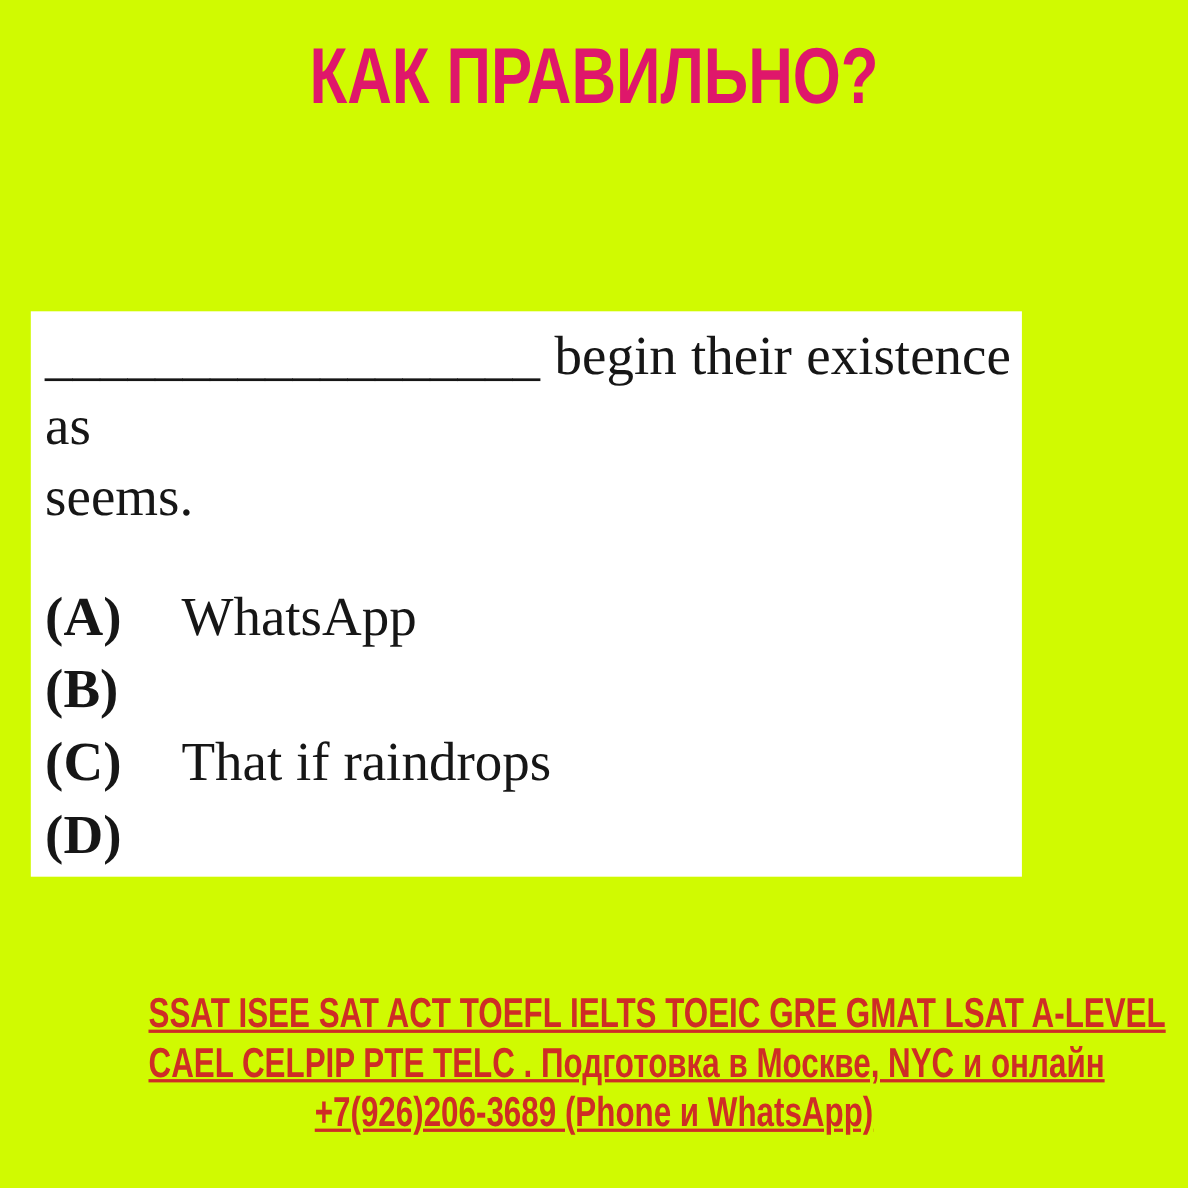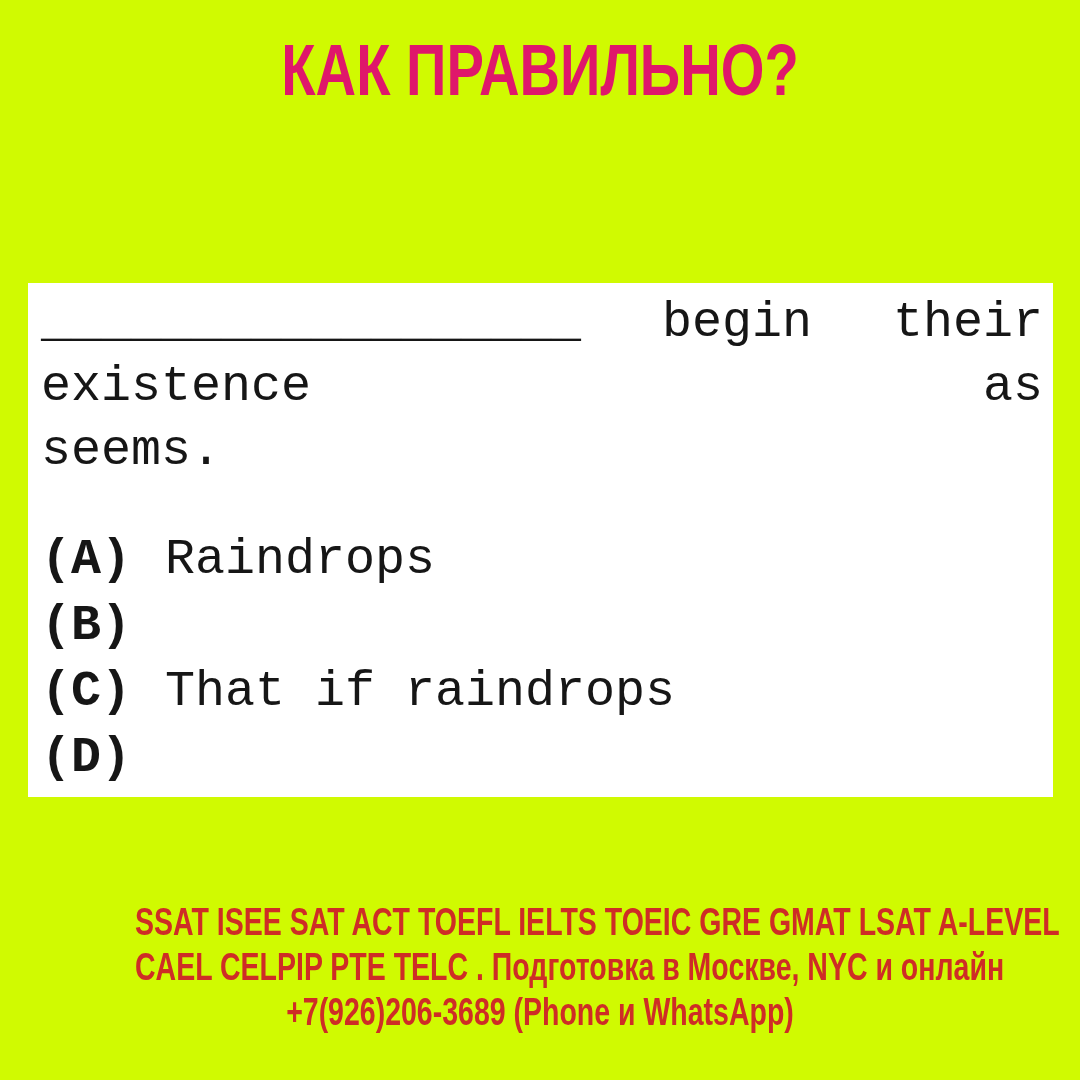--- a/index.html
+++ b/index.html
@@ -23,25 +23,25 @@
     font-weight: 700;
     color: #DF176B;
     transform: scaleX(0.78);
     white-space: nowrap;
   }
 
   
   .qcard {
     position: absolute;
     left: 28px; top: 283px;
-    width: 1025px; height: 514px;
+    width: 901px; height: 514px;
     background: #FFFFFF;
     box-sizing: border-box;
     padding: 8px 10px 0 13px;
-    font-family: Liberation Mono, monospace;
+    font-family: Liberation Serif, serif;
     color: #161616;
   }
   .qline {
     font-size: 50px;
     line-height: 64px;
     white-space: nowrap;
   }
   .qline.just {
     white-space: normal;
     text-align: justify;
@@ -59,20 +59,21 @@
     font-weight: 700;
   }
 
   
   .footer {
     position: absolute;
     top: 900px; left: 0;
     width: 1080px;
     text-align: center;
     color: #CE2D26;
+    text-decoration: underline;
   }
   .fline {
     font-size: 38px;
     line-height: 45px;
     font-weight: 700;
     transform: scaleX(0.75);
     white-space: nowrap;
   }
 </style>
 </head>
@@ -82,21 +83,21 @@
 
   <h1 class="title">КАК ПРАВИЛЬНО?</h1>
 
   <div class="qcard">
     <div class="qline just">__________________ begin their existence as</div>
     <div class="qline">seems.</div>
 
     <div class="options">
       <div class="opt">
         <span class="letter">(A)</span>
-        <span class="otext">Raindrops</span>
+        <span class="otext">WhatsApp</span>
       </div>
       <div class="opt">
         <span class="letter">(B)</span>
       </div>
       <div class="opt">
         <span class="letter">(C)</span>
         <span class="otext">That if raindrops</span>
       </div>
       <div class="opt">
         <span class="letter">(D)</span>

